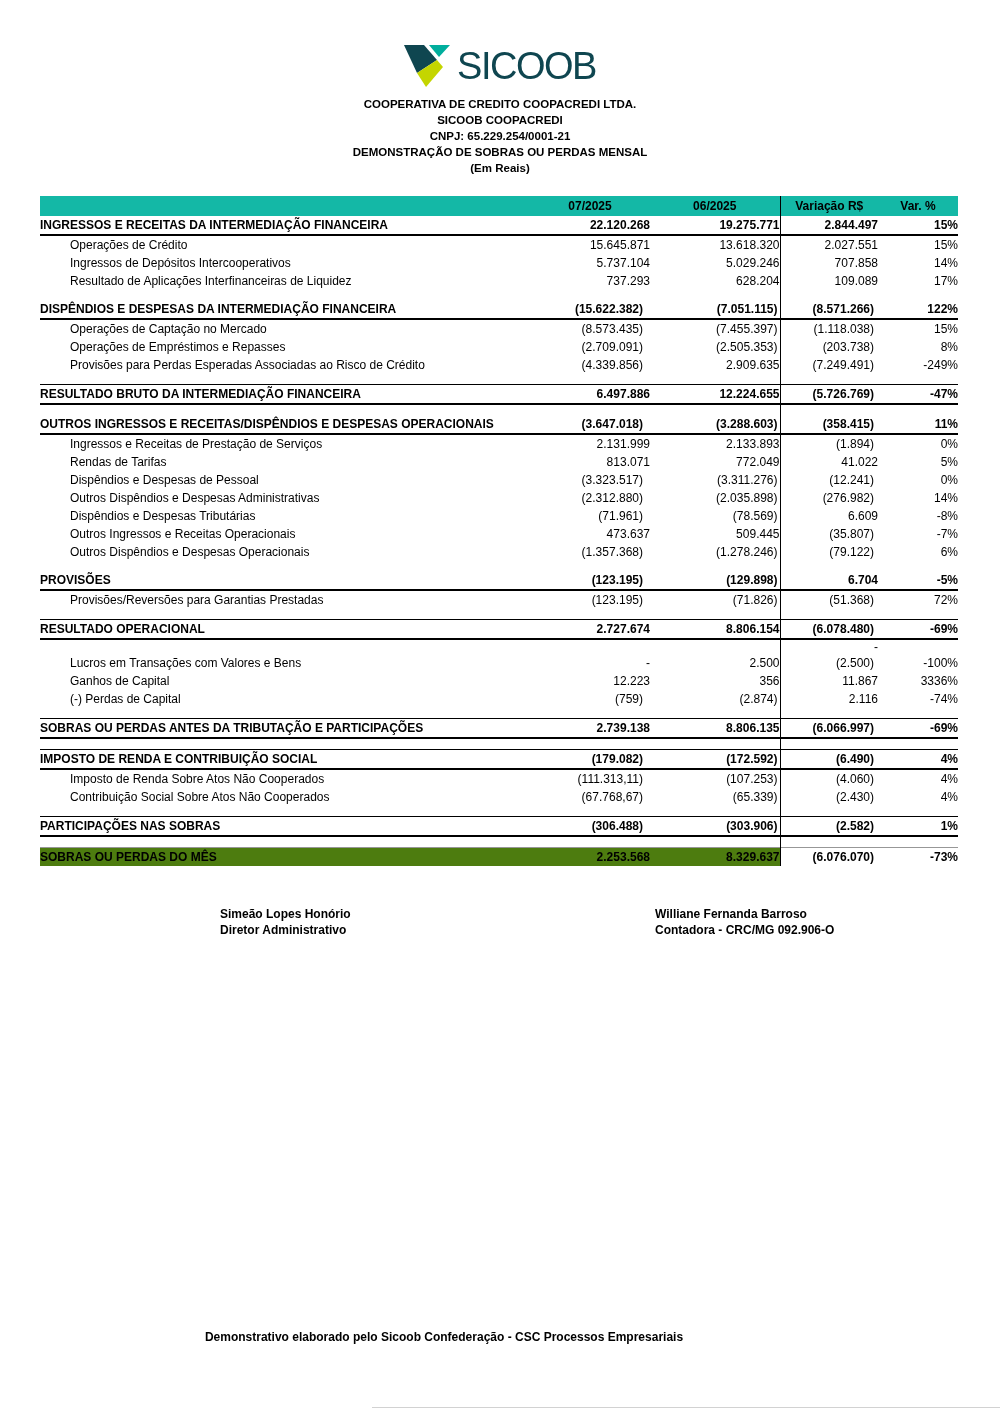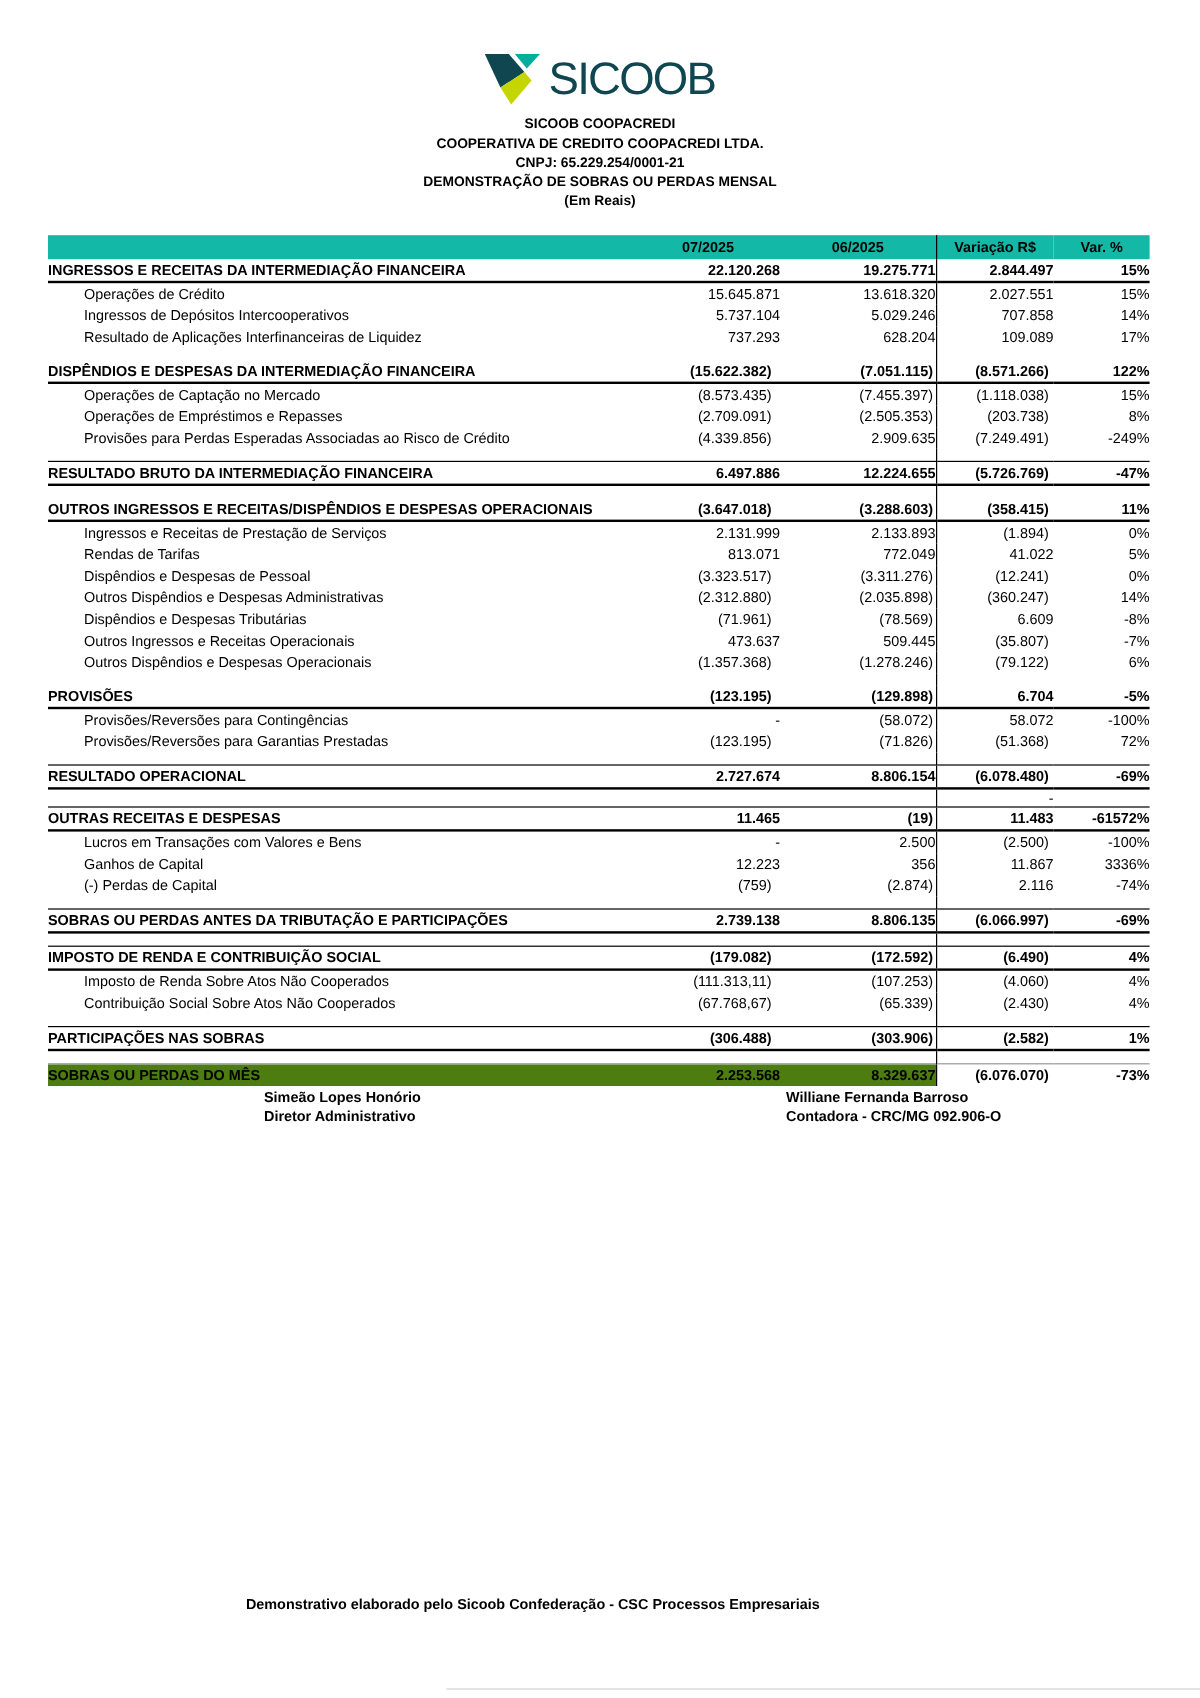--- a/index.html
+++ b/index.html
@@ -58,22 +58,22 @@
 
 <div class="letterhead">
   <div class="logo">
     <svg width="46" height="42" viewBox="0 0 46 42" aria-hidden="true">
       <polygon fill="#0f4650" points="0,0 20,0 33,15 13,28"></polygon>
       <polygon fill="#00ae9d" points="25,0 46,0 35,12"></polygon>
       <polygon fill="#c4d500" points="13,28 33,15 39,22 22,42"></polygon>
     </svg>
     <span class="wordmark">SICOOB</span>
   </div>
+  <div class="hline">COOPERATIVA DE CREDITO COOPACREDI LTDA.</div>
   <div class="hline">SICOOB COOPACREDI</div>
-  <div class="hline">COOPERATIVA DE CREDITO COOPACREDI LTDA.</div>
   <div class="hline">CNPJ: 65.229.254/0001-21</div>
   <div class="hline">DEMONSTRAÇÃO DE SOBRAS OU PERDAS MENSAL</div>
   <div class="hline">(Em Reais)</div>
 </div>
 
 <table class="stmt">
   <colgroup>
     <col class="w0">
       <col class="w1">
       <col class="w2">
@@ -197,21 +197,21 @@
         <td class="c0">Dispêndios e Despesas de Pessoal</td>
         <td class="c1 neg">(3.323.517)</td>
         <td class="c2 neg">(3.311.276)</td>
         <td class="c3 neg">(12.241)</td>
         <td class="c4">0%</td>
       </tr>
       <tr class="row-detail">
         <td class="c0">Outros Dispêndios e Despesas Administrativas</td>
         <td class="c1 neg">(2.312.880)</td>
         <td class="c2 neg">(2.035.898)</td>
-        <td class="c3 neg">(360.247)</td>
+        <td class="c3 neg">(276.982)</td>
         <td class="c4">14%</td>
       </tr>
       <tr class="row-detail">
         <td class="c0">Dispêndios e Despesas Tributárias</td>
         <td class="c1 neg">(71.961)</td>
         <td class="c2 neg">(78.569)</td>
         <td class="c3">6.609</td>
         <td class="c4">-8%</td>
       </tr>
       <tr class="row-detail">
@@ -236,27 +236,20 @@
         <td class="c4"></td>
       </tr>
       <tr class="row-section">
         <td class="c0">PROVISÕES</td>
         <td class="c1 neg">(123.195)</td>
         <td class="c2 neg">(129.898)</td>
         <td class="c3">6.704</td>
         <td class="c4">-5%</td>
       </tr>
       <tr class="row-detail">
-        <td class="c0">Provisões/Reversões para Contingências</td>
-        <td class="c1">-</td>
-        <td class="c2 neg">(58.072)</td>
-        <td class="c3">58.072</td>
-        <td class="c4">-100%</td>
-      </tr>
-      <tr class="row-detail">
         <td class="c0">Provisões/Reversões para Garantias Prestadas</td>
         <td class="c1 neg">(123.195)</td>
         <td class="c2 neg">(71.826)</td>
         <td class="c3 neg">(51.368)</td>
         <td class="c4">72%</td>
       </tr>
       <tr class="row-spacer">
         <td class="c0"></td>
         <td class="c1"></td>
         <td class="c2"></td>
@@ -269,27 +262,20 @@
         <td class="c2">8.806.154</td>
         <td class="c3 neg">(6.078.480)</td>
         <td class="c4">-69%</td>
       </tr>
       <tr class="row-spacerdash">
         <td class="c0"></td>
         <td class="c1"></td>
         <td class="c2"></td>
         <td class="c3">-</td>
         <td class="c4"></td>
-      </tr>
-      <tr class="row-result">
-        <td class="c0">OUTRAS RECEITAS E DESPESAS</td>
-        <td class="c1">11.465</td>
-        <td class="c2 neg">(19)</td>
-        <td class="c3">11.483</td>
-        <td class="c4">-61572%</td>
       </tr>
       <tr class="row-detail">
         <td class="c0">Lucros em Transações com Valores e Bens</td>
         <td class="c1">-</td>
         <td class="c2">2.500</td>
         <td class="c3 neg">(2.500)</td>
         <td class="c4">-100%</td>
       </tr>
       <tr class="row-detail">
         <td class="c0">Ganhos de Capital</td>

